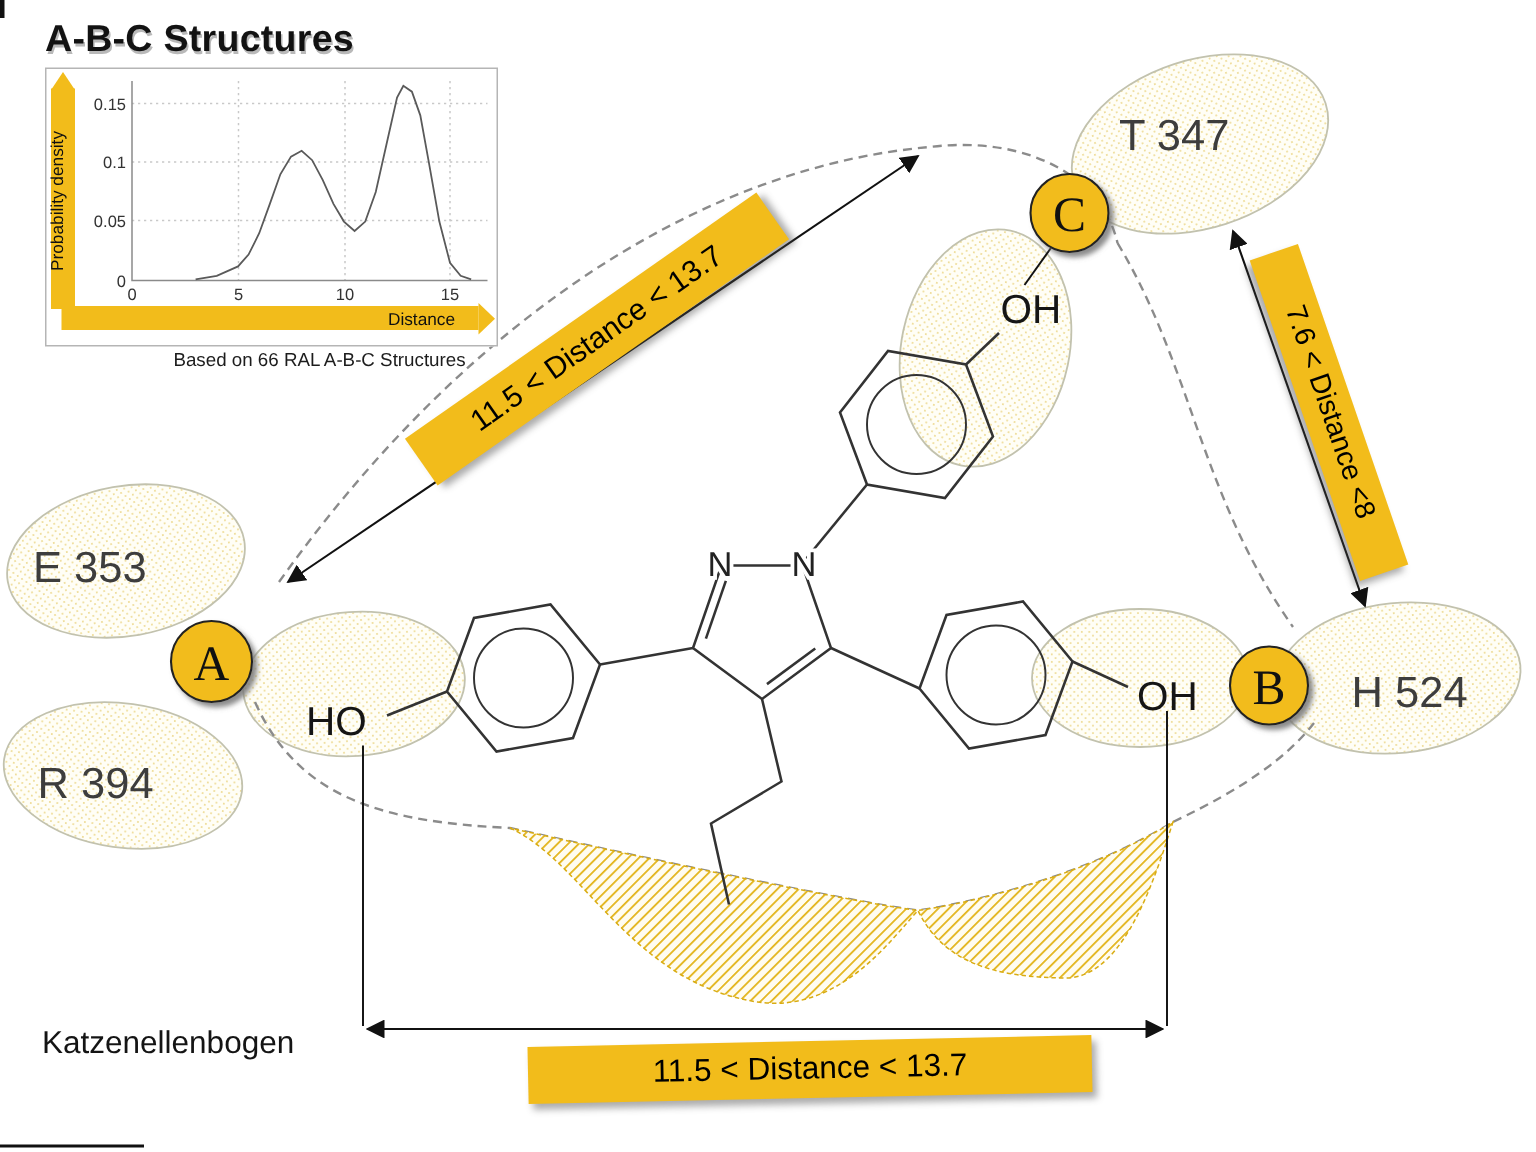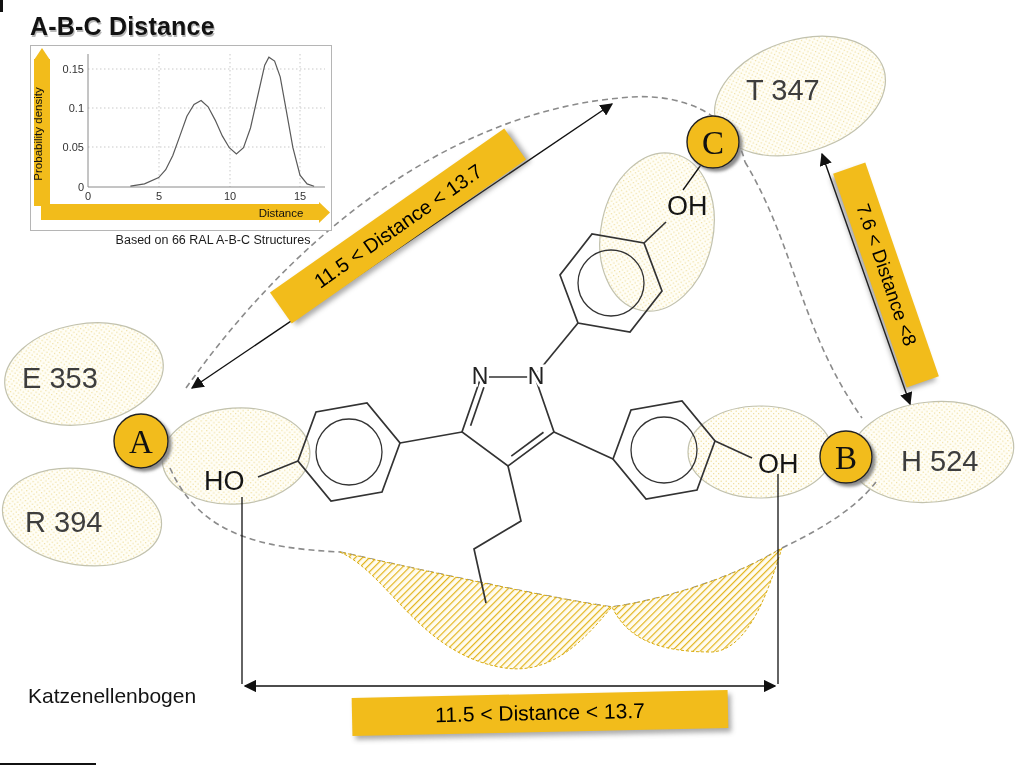--- a/index.html
+++ b/index.html
@@ -60,21 +60,21 @@
   .curve { fill:none; stroke:#5a5a5a; stroke-width:1.2; }
 </style>
 </head>
 <body>
 
 <div class="slide">
 
   <div class="corner-mark-top"></div>
   <div class="corner-mark-bottom"></div>
 
-  <div class="title">A-B-C Distance</div>
+  <div class="title">A-B-C Structures</div>
 
   <svg id="main-svg" width="1024" height="768" viewBox="0 0 1024 768">
     <defs>
       <pattern id="blobDots" width="5" height="5" patternUnits="userSpaceOnUse">
         <rect width="5" height="5" fill="#FFFEF6"></rect>
         <circle cx="1.2" cy="1.2" r="0.65" fill="#EDD88C"></circle>
         <circle cx="3.7" cy="3.7" r="0.65" fill="#EDD88C"></circle>
       </pattern>
       <pattern id="hatch" width="5" height="5" patternUnits="userSpaceOnUse" patternTransform="rotate(45)">
         <rect width="5" height="5" fill="#FFFCF0"></rect>

